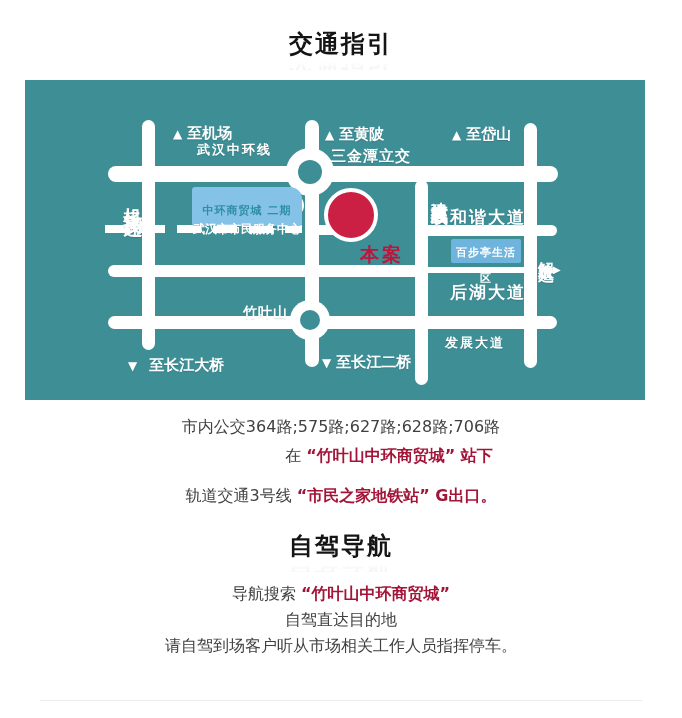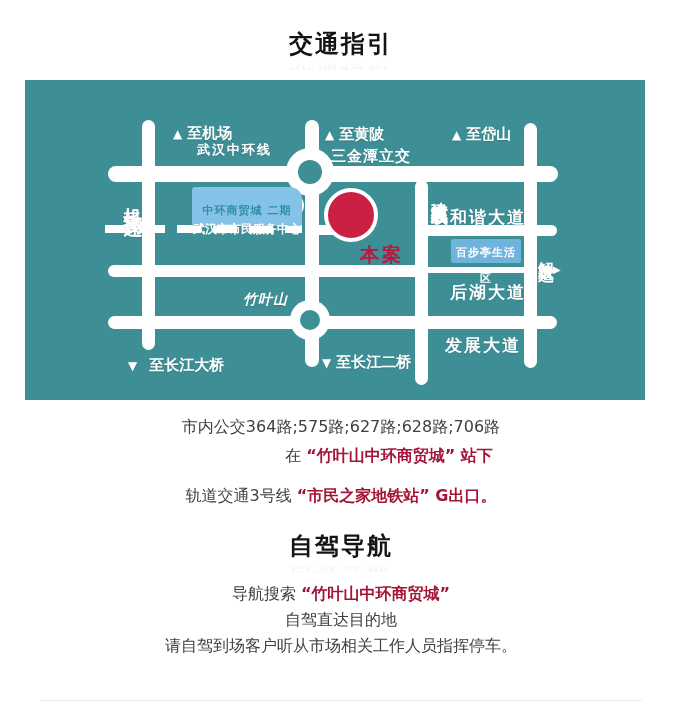--- a/index.html
+++ b/index.html
@@ -108,22 +108,22 @@
     <div class="map-label" style="left:306px; top:67px; font-size:15px; letter-spacing:1px;">三金潭立交</div>
     <div class="map-label" style="left:427px; top:45px; font-size:15px;text-align:right;">
       <span class="tri">▲</span><span>至岱山</span>
     </div>
     <div class="map-label vert" style="left:96px; top:113px; font-size:19px;">机场高速</div>
     <div class="map-label vert" style="left:404px; top:108px; font-size:17px; letter-spacing:1px;">建设大道延长线</div>
     <div class="map-label" style="left:425px; top:126px; font-size:17px; letter-spacing:2px;">和谐大道</div>
     <div class="map-label vert" style="left:510px; top:168px; font-size:16px; letter-spacing:2px;">解放大道</div>
     <div class="map-label" style="left:528px; top:184px; font-size:10px;">▶</div>
     <div class="map-label" style="left:425px; top:201px; font-size:17px; letter-spacing:2px;">后湖大道</div>
-    <div class="map-label" style="left:420px; top:254px; font-size:17px; letter-spacing:2px;">发展大道</div>
-    <div class="map-label" style="left:218px; top:211px; font-size:14px; letter-spacing:1px;font-style:italic;">竹叶山</div>
+    <div class="map-label" style="left:420px; top:254px; font-size:13px; letter-spacing:2px;">发展大道</div>
+    <div class="map-label" style="left:218px; top:224px; font-size:14px; letter-spacing:1px;">竹叶山</div>
     <div class="map-label" style="left:103px; top:276px; font-size:15px;">
       <span class="tri" style="margin-right:12px;">▼</span><span>至长江大桥</span>
     </div>
     <div class="map-label" style="left:297px; top:273px; font-size:15px;">
       <span class="tri">▼</span><span>至长江二桥</span>
     </div>
   </div>
 
   <div class="tline" style="top:417px;">市内公交364路;575路;627路;628路;706路</div>
   <div class="tline" style="top:446px;margin-left:48px;">

